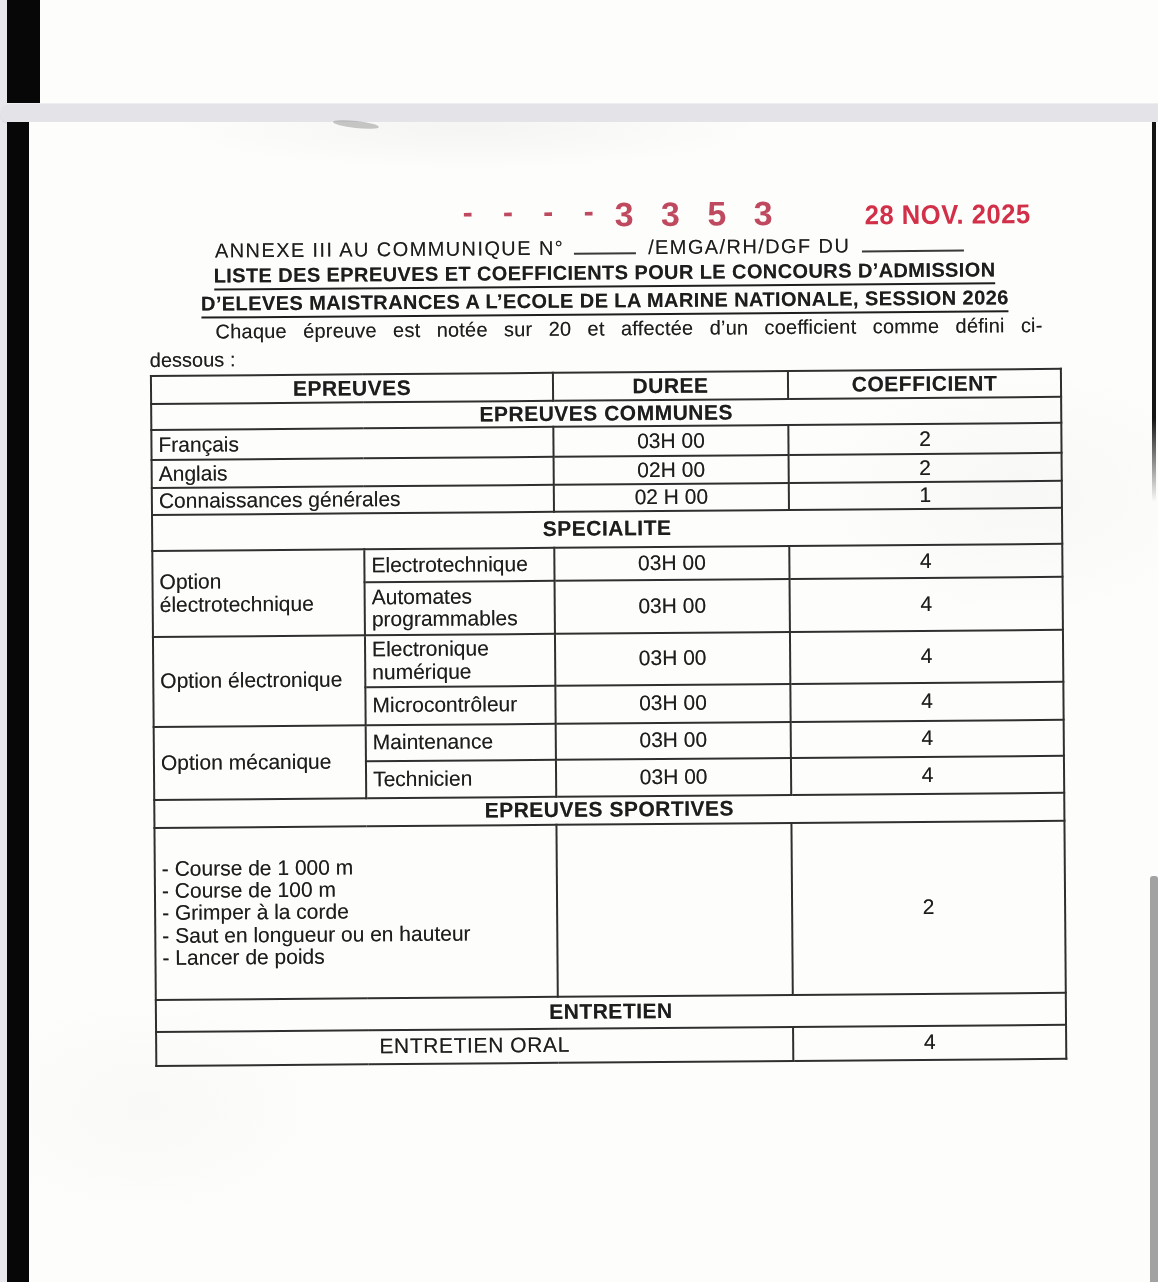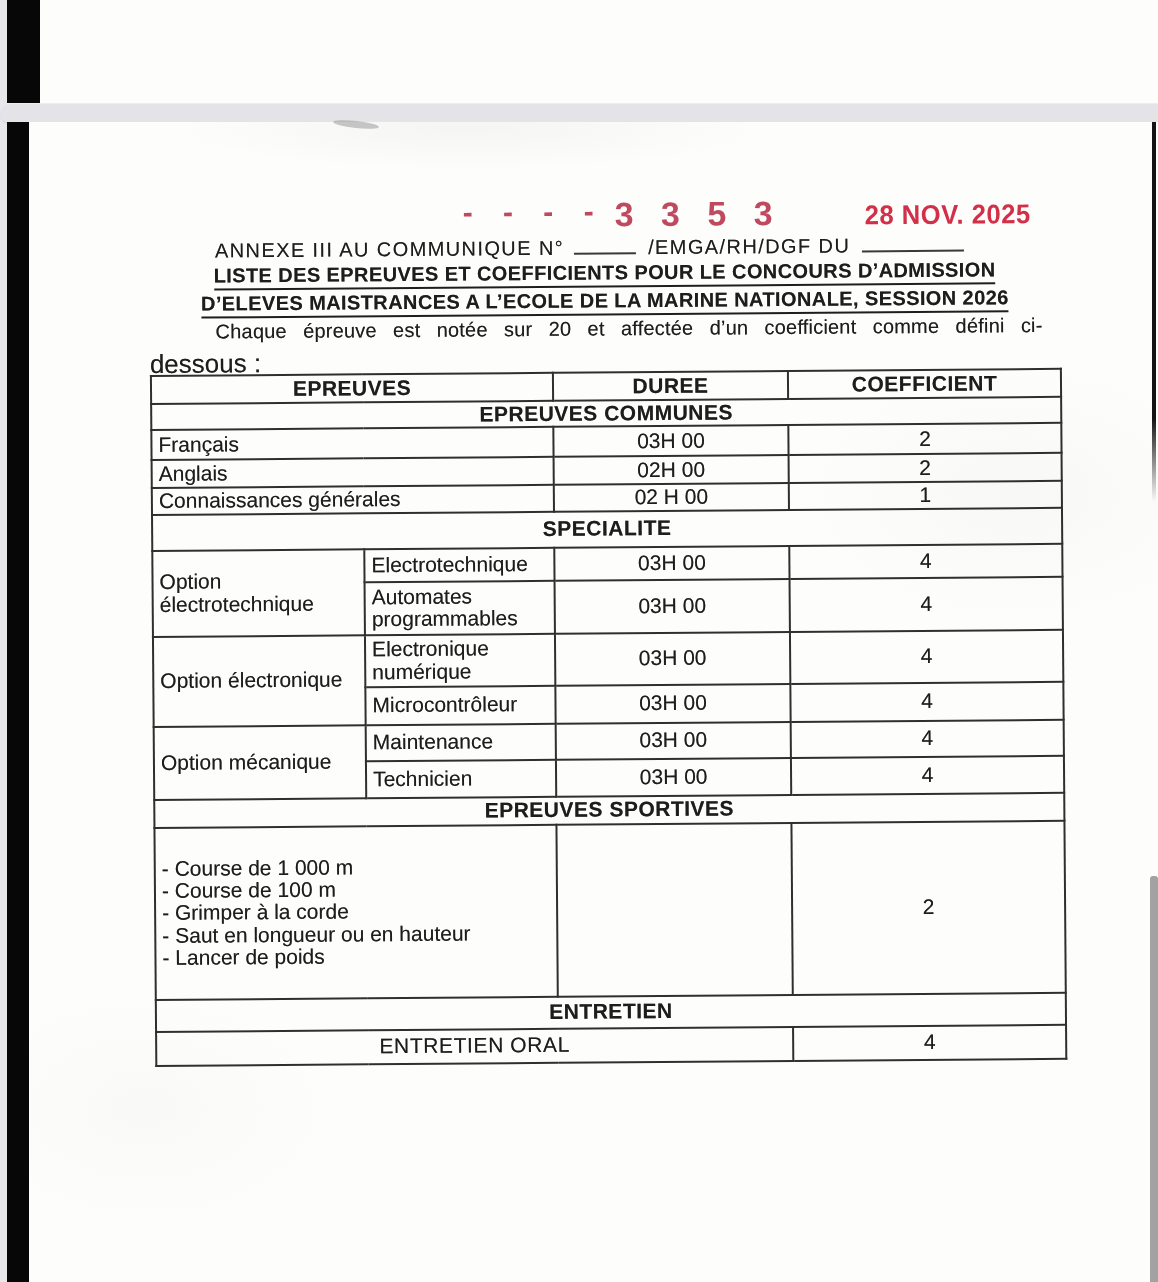--- a/index.html
+++ b/index.html
@@ -46,21 +46,21 @@
   .blank1{width:62px;margin:0 12px 0 10px;}
   .blank2{width:102px;margin-left:12px;}
 
   .title{position:absolute;left:0;top:73px;width:915px;text-align:center;font-weight:700;font-size:20px;letter-spacing:.4px;line-height:23px;}
   .title .tline{display:inline-block;border-bottom:2.5px solid #1e1e1e;padding-bottom:1px;}
   .title .t2{margin-top:2px;}
 
   .intro1{position:absolute;left:2px;top:129px;width:893px;font-size:20px;
     text-align:justify;text-align-last:justify;text-indent:66px;white-space:nowrap;
     letter-spacing:.2px;word-spacing:6px;}
-  .intro2{position:absolute;left:2px;top:157px;font-size:26px;}
+  .intro2{position:absolute;left:2px;top:157px;font-size:20px;}
 
   table.grid{position:absolute;left:2px;top:183px;width:910px;border-collapse:collapse;table-layout:fixed;}
   table.grid td{border:2px solid #2f2f2f;font-size:21px;line-height:1.06;padding:1px 6px;
     vertical-align:middle;overflow:visible;}
   td.sec{font-weight:700;text-align:center;letter-spacing:.5px;}
   td.hdr{font-weight:700;text-align:center;letter-spacing:.5px;}
   td.lbl{text-align:left;padding-left:12px;}
   td.ctr{text-align:center;}
   td.vtop{vertical-align:top;padding-top:4px;}
   td.pre{white-space:pre-line;}

